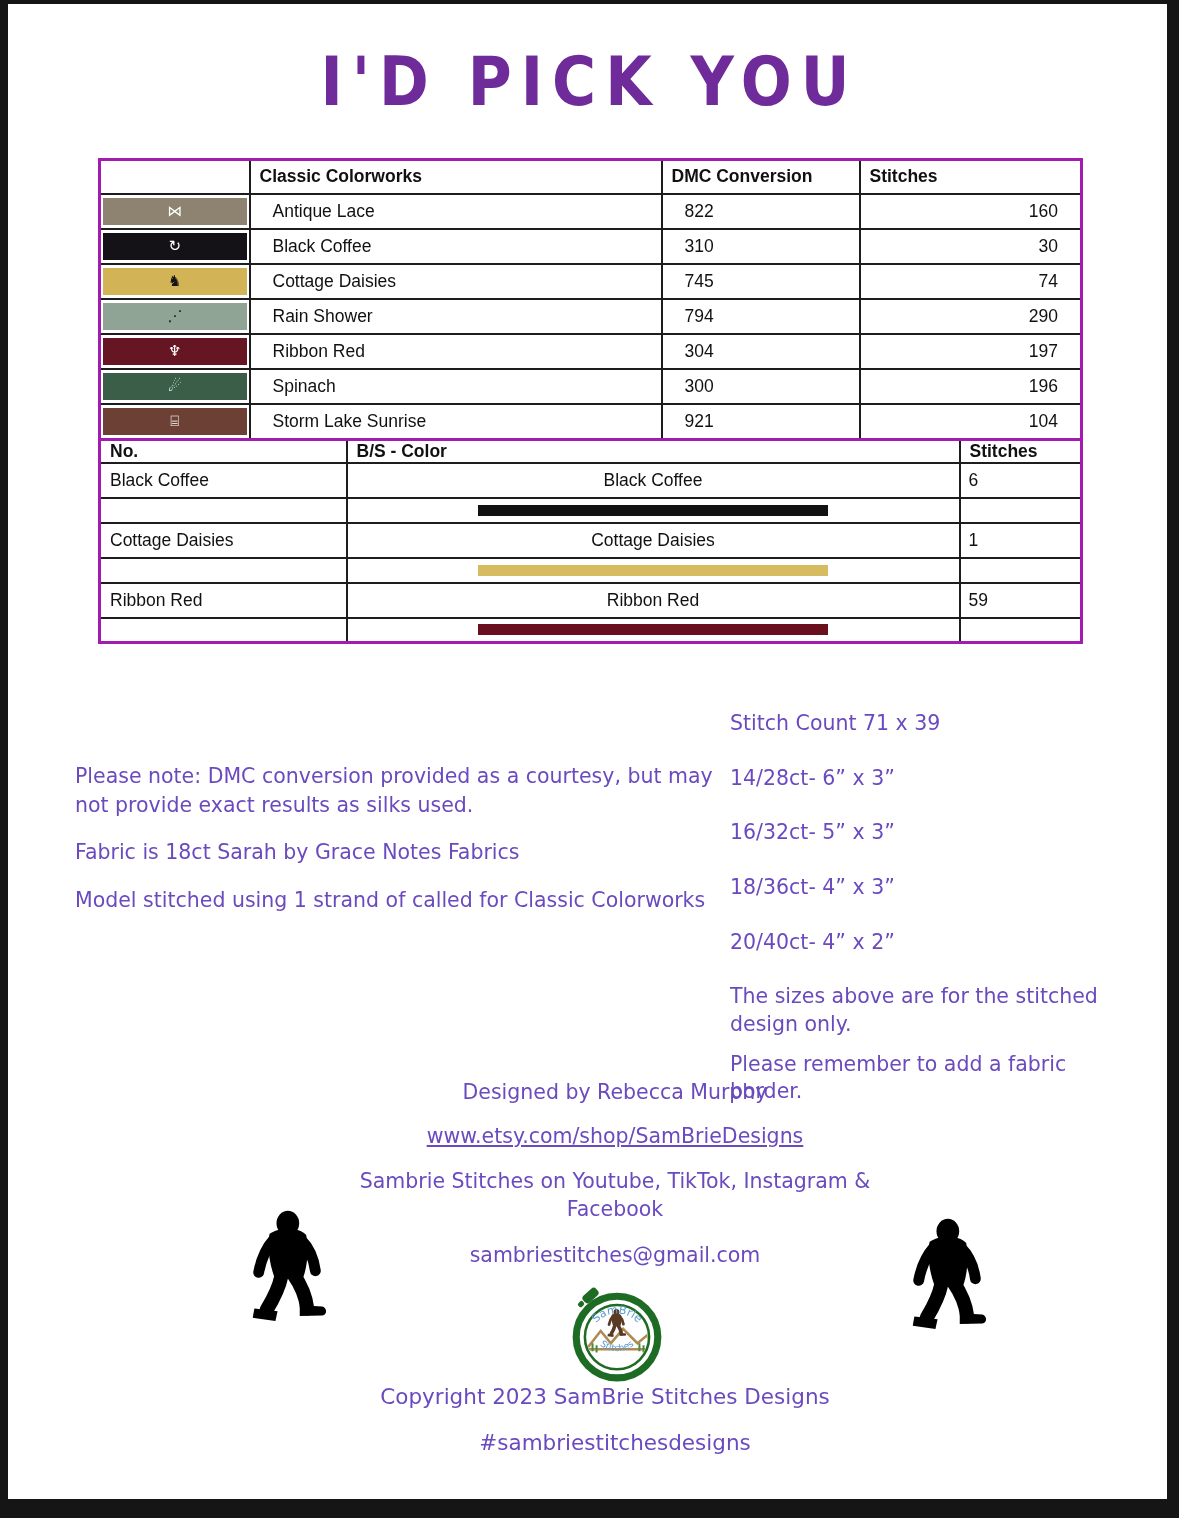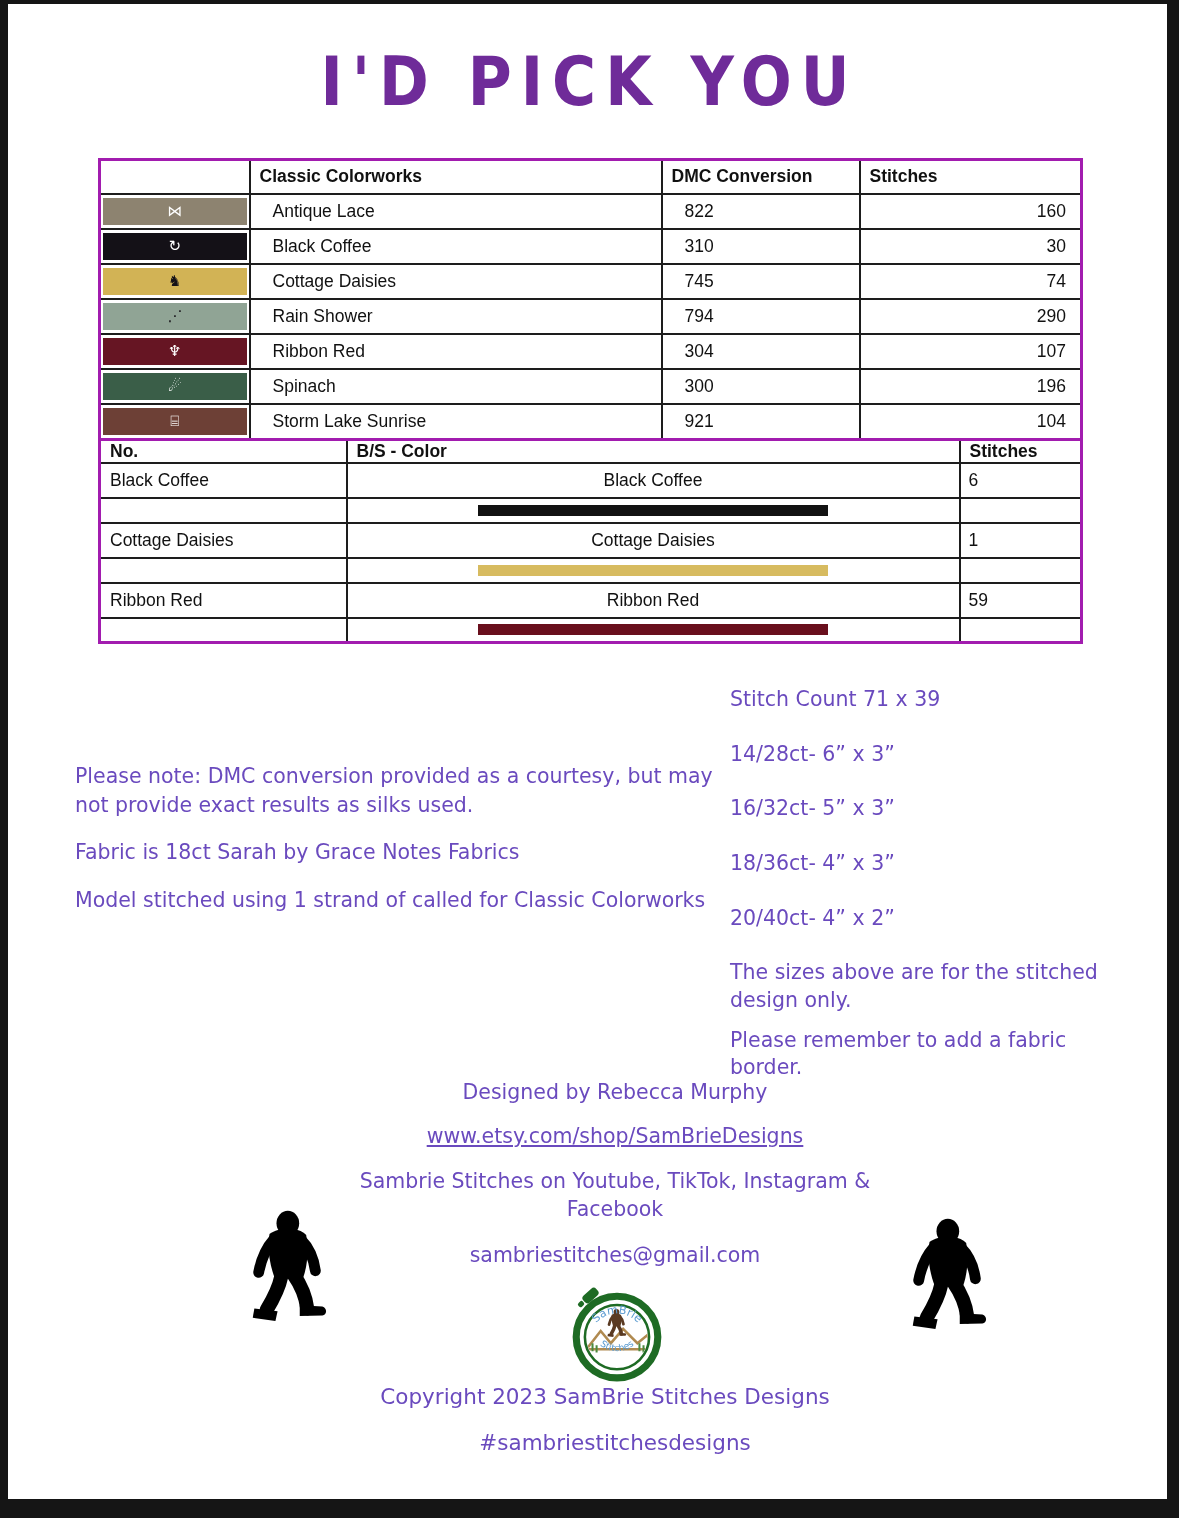--- a/index.html
+++ b/index.html
@@ -24,39 +24,39 @@
         font-family:"Liberation Sans", sans-serif;font-size:17.5px;}
   table{border:3px solid #a21caf;}
   td,th{border:2px solid #1d1d1d;overflow:hidden;white-space:nowrap;}
   th{font-weight:bold;text-align:left;padding:0 0 0 9px;}
   .t1 tr{height:35px;}
   .t1 tr.hdr{height:34px;}
   .t1 td.sw{padding:3px 2px;}
   .swatch{height:27px;display:flex;align-items:center;justify-content:center;
           font-size:15px;line-height:1;font-family:"DejaVu Sans", sans-serif;}
   .t1 td.nm,.t1 td.dmc{padding-left:22px;}
-  .t1 td.st{text-align:right;padding-right:14px;}
+  .t1 td.st{text-align:right;padding-right:22px;}
 
   .t2{margin-top:-3px;}
   .t2 tr.hdr{height:19px;}
   .t2 tr.txt{height:35px;}
   .t2 tr.bar{height:25px;}
   .t2 td.no{padding-left:9px;}
   .t2 td.cc{text-align:center;}
   .t2 td.st{padding-left:8px;}
   .bs-bar{width:350px;height:11px;margin:0 auto;}
 
   
   .hand{font-family:"DejaVu Sans", sans-serif;color:#6a4abe;}
 
   .notes{position:absolute;left:42px;top:762px;width:665px;font-size:20.5px;line-height:1.4;margin-left:33px;}
   .notes p{margin:0 0 19px 0;}
 
   .sizes{position:absolute;left:730px;top:686px;width:415px;font-size:20.5px;line-height:1.35;}
-  .sizes .line{margin-bottom:27px;}
+  .sizes .line{margin-bottom:27px;margin-top:24px;}
   .sizes .note{margin-top:12px;}
 
   .credits{position:absolute;left:105px;top:1080px;width:1020px;text-align:center;font-size:20.5px;}
   .credits .cl{margin-bottom:20px;}
   .credits a{color:#6a4abe;text-decoration:underline;}
   .credits .social-wrap{display:inline-block;max-width:560px;line-height:1.35;}
 
   .copyright{position:absolute;left:95px;top:1384px;width:1020px;text-align:center;font-size:21.5px;}
   .hashtag{position:absolute;left:105px;top:1430px;width:1020px;text-align:center;font-size:21.5px;}
 
@@ -144,21 +144,21 @@
       <td class="st">290</td>
     </tr>
     <tr>
       <td class="sw">
             <div class="swatch" style="background-color: rgb(102, 21, 35);">
               <span style="color: rgb(255, 255, 255);">♆</span>
             </div>
           </td>
       <td class="nm">Ribbon Red</td>
       <td class="dmc">304</td>
-      <td class="st">107</td>
+      <td class="st">197</td>
     </tr>
     <tr>
       <td class="sw">
             <div class="swatch" style="background-color: rgb(58, 94, 72);">
               <span style="color: rgb(255, 255, 255);">☄</span>
             </div>
           </td>
       <td class="nm">Spinach</td>
       <td class="dmc">300</td>
       <td class="st">196</td>

